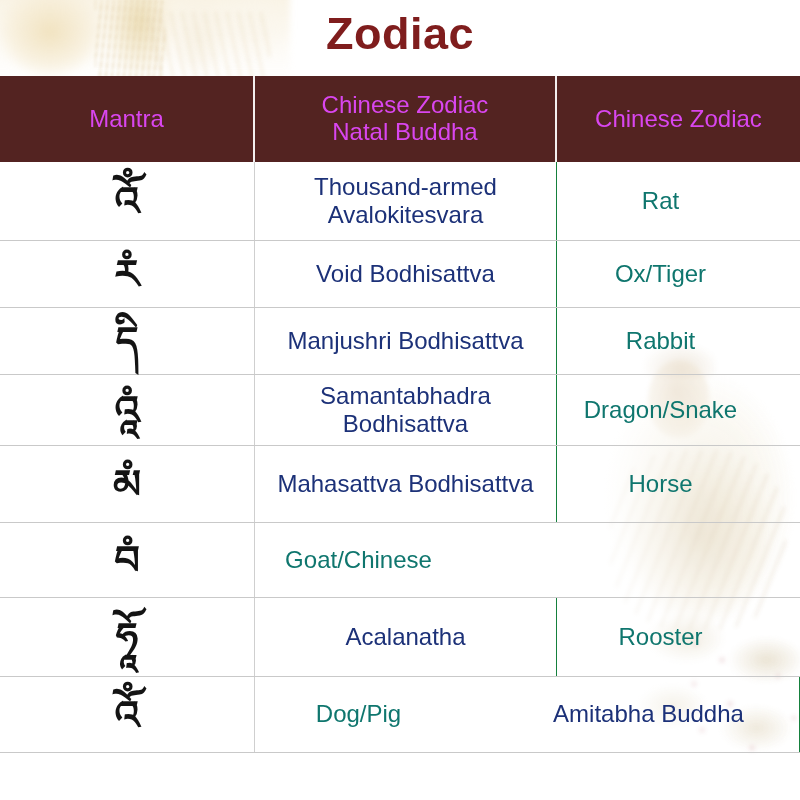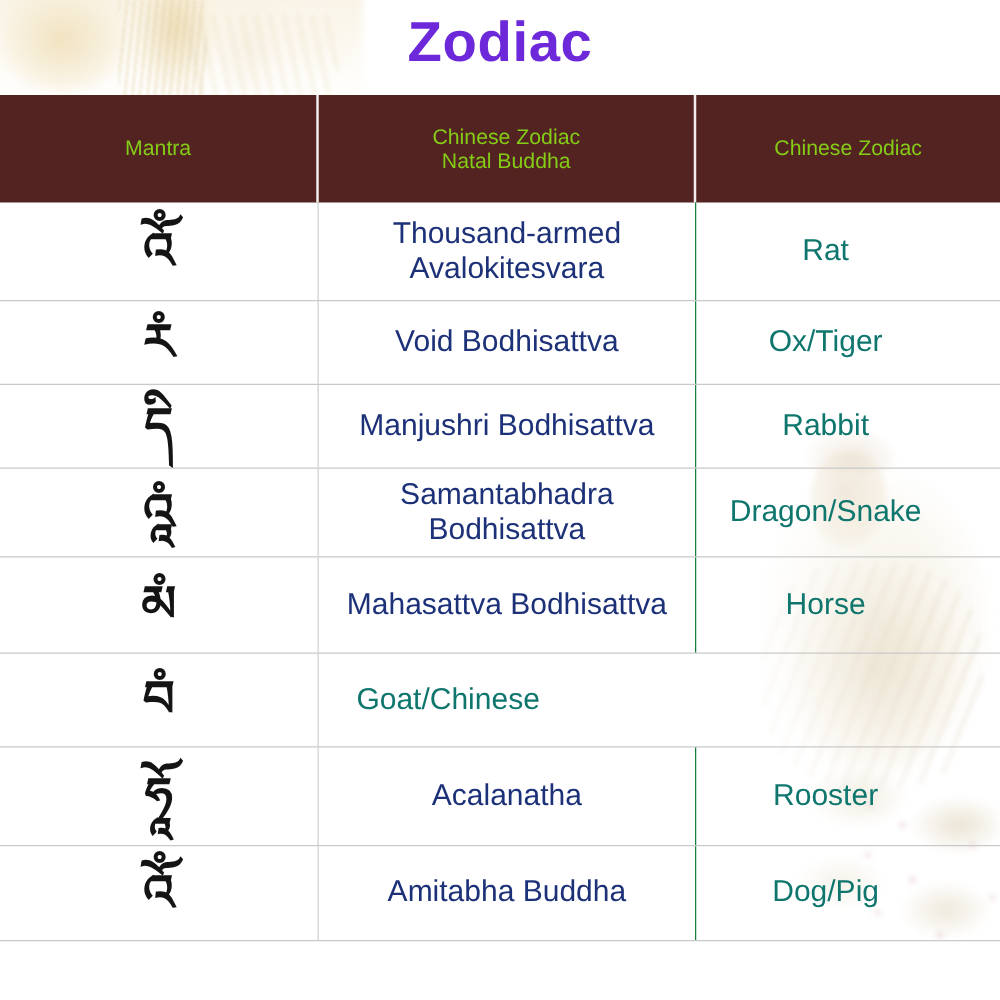--- a/index.html
+++ b/index.html
@@ -108,41 +108,41 @@
     background: linear-gradient(270deg, rgba(255,255,255,0) 0%, rgba(255,255,255,.55) 55%, rgba(255,255,255,.92) 100%);
   }
 
   
   #title {
     position: absolute; left: 0; top: 8px; width: 800px;
     text-align: center;
     font-size: 45px;
     font-weight: bold;
     letter-spacing: .5px;
-    color: #6d28d9;
+    color: #7f1d1d;
     z-index: 6;
   }
 
   
   #table {
     position: absolute; left: 0; top: 76px; width: 800px;
     z-index: 5;
   }
   .row { display: flex; position: relative; }
 
   
   #thead {
     background: #532321;
     height: 86px;
   }
   #thead .cell {
-    color: #84cc16;
+    color: #d946ef;
     display: flex; align-items: center; justify-content: center;
     text-align: center;
-    font-size: 17px;
+    font-size: 24px;
     line-height: 1.12;
   }
   #thead .cell.c1 { border-right: 2px solid #f2eeee; }
   #thead .cell.c2 { border-right: 2px solid #f2eeee; }
 
   .c1 { width: 255px; flex: 0 0 255px; box-sizing: border-box; }
   .c2 { width: 302px; flex: 0 0 302px; box-sizing: border-box; }
   .c3 { width: 243px; flex: 0 0 243px; box-sizing: border-box; }
 
   
@@ -314,26 +314,26 @@
     </div>
     <div class="cell c3">
       <span class="zodiac">Rooster</span>
     </div>
   </div>
 
   <div class="row trow" style="height: 75px;">
     <div class="cell c1">
       <span class="mantra">འོཾ</span>
     </div>
+    <div class="cell c3">
+      <span class="zodiac">Dog/Pig</span>
+    </div>
     <div class="cell c2">
       <div class="buddha">
         <div>Amitabha Buddha</div>
 
       </div>
     </div>
-    <div class="cell c3">
-      <span class="zodiac">Dog/Pig</span>
-    </div>
   </div>
 </div>
 
   </div>
 </div>
 
 </body></html>

